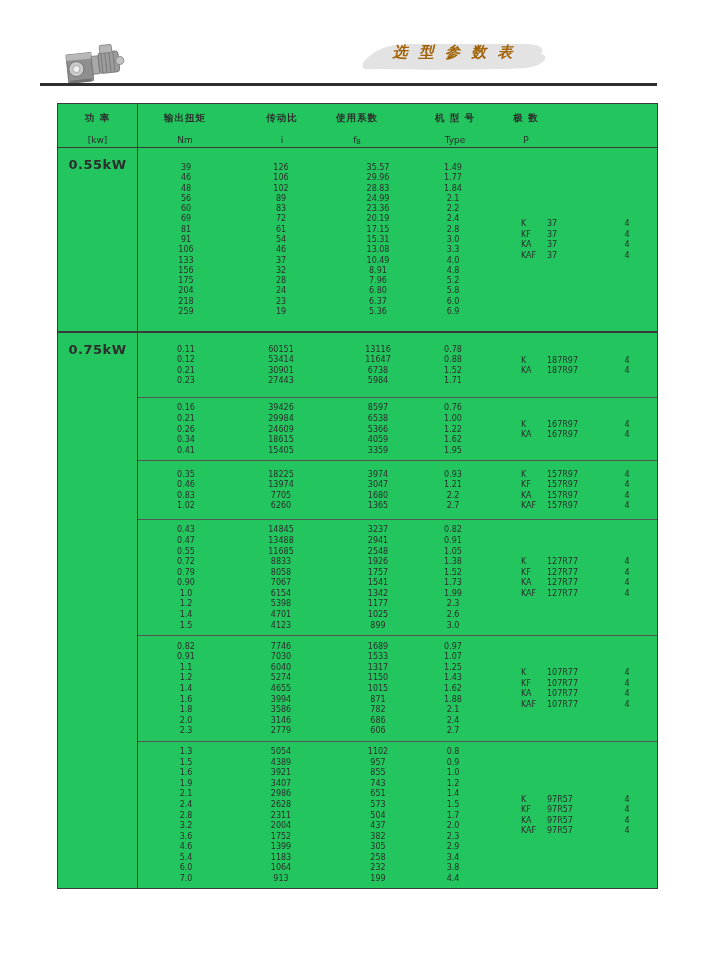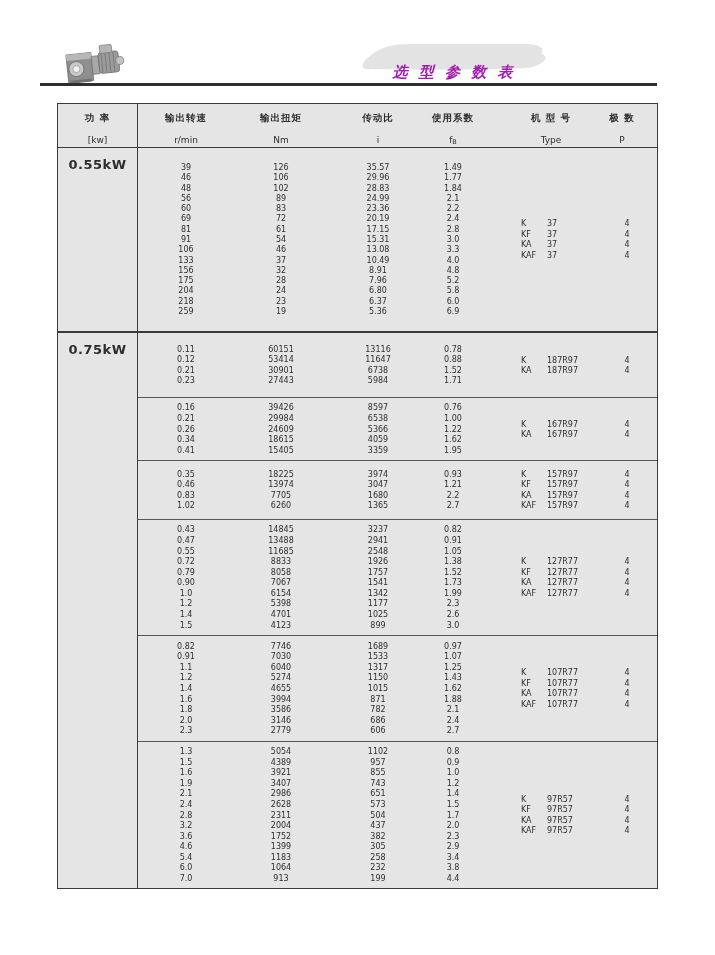--- a/index.html
+++ b/index.html
@@ -3,26 +3,26 @@
 <meta charset="utf-8">
 <style>
   html,body{margin:0;padding:0;background:#e8e8e8;}
   .page{width:715px;height:955px;background:#ffffff;position:relative;margin:0 auto;
         font-family:"DejaVu Sans","Liberation Sans",sans-serif;color:#2d2d2d;overflow:hidden;}
 
   
   .logo{position:absolute;left:64px;top:40px;width:64px;height:48px;}
   .banner{position:absolute;left:358px;top:42px;width:192px;height:32px;}
   .banner svg{position:absolute;left:0;top:0;}
-  .banner-text{position:absolute;left:0;top:21px;width:100%;text-align:center;
-        font-size:15px;font-style:italic;font-weight:bold;letter-spacing:3px;color:#a21caf;}
+  .banner-text{position:absolute;left:0;top:1px;width:100%;text-align:center;
+        font-size:15px;font-style:italic;font-weight:bold;letter-spacing:3px;color:#a16207;}
   .rule{position:absolute;left:40px;top:83px;width:617px;height:2.5px;background:#2e2e2e;}
 
   
-  .table{position:absolute;left:57px;top:103px;width:599px;border:1.5px solid #3a3a3a;background:#e5e5e5;}
+  .table{position:absolute;left:57px;top:103px;width:599px;border:1.5px solid #3a3a3a;background:#22c55e;}
   .thead{display:flex;height:44px;border-bottom:1.5px solid #3a3a3a;box-sizing:border-box;}
   .h-power{width:80px;border-right:1.2px solid #3a3a3a;box-sizing:border-box;
         display:flex;flex-direction:column;align-items:center;padding-top:8px;}
   .h-data{flex:1;display:flex;padding-top:8px;}
   .hl1{font-size:9.5px;font-weight:bold;letter-spacing:1px;line-height:12px;}
   .hl2{font-size:9px;line-height:14px;margin-top:9px;}
   .hcell{display:flex;flex-direction:column;align-items:center;}
   .hc0{width:96px}.hc1{width:94px}.hc2{width:100px}.hc3{width:50px}
   .hctype{width:86px;margin-left:30px}.hcp{width:56px}
   .sub{font-size:6.5px;vertical-align:-1px;}
@@ -88,24 +88,20 @@
   <div class="rule"></div>
 
   <div class="table">
 
     <div class="thead">
       <div class="h-power">
         <div class="hl1">功 率</div>
         <div class="hl2">[kw]</div>
       </div>
       <div class="h-data">
-        <div class="hcell hc0">
-          <div class="hl1">输出转速</div>
-          <div class="hl2">r/min</div>
-        </div>
         <div class="hcell hc1">
           <div class="hl1">输出扭矩</div>
           <div class="hl2">Nm</div>
         </div>
         <div class="hcell hc2">
           <div class="hl1">传动比</div>
           <div class="hl2">i</div>
         </div>
         <div class="hcell hc3">
           <div class="hl1">使用系数</div>

